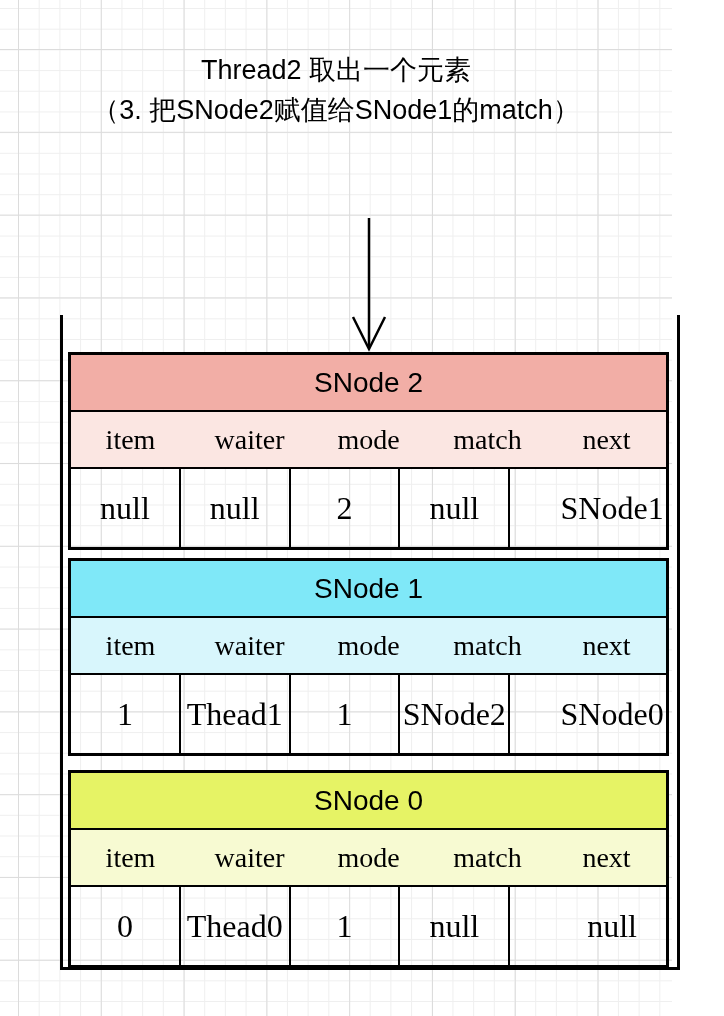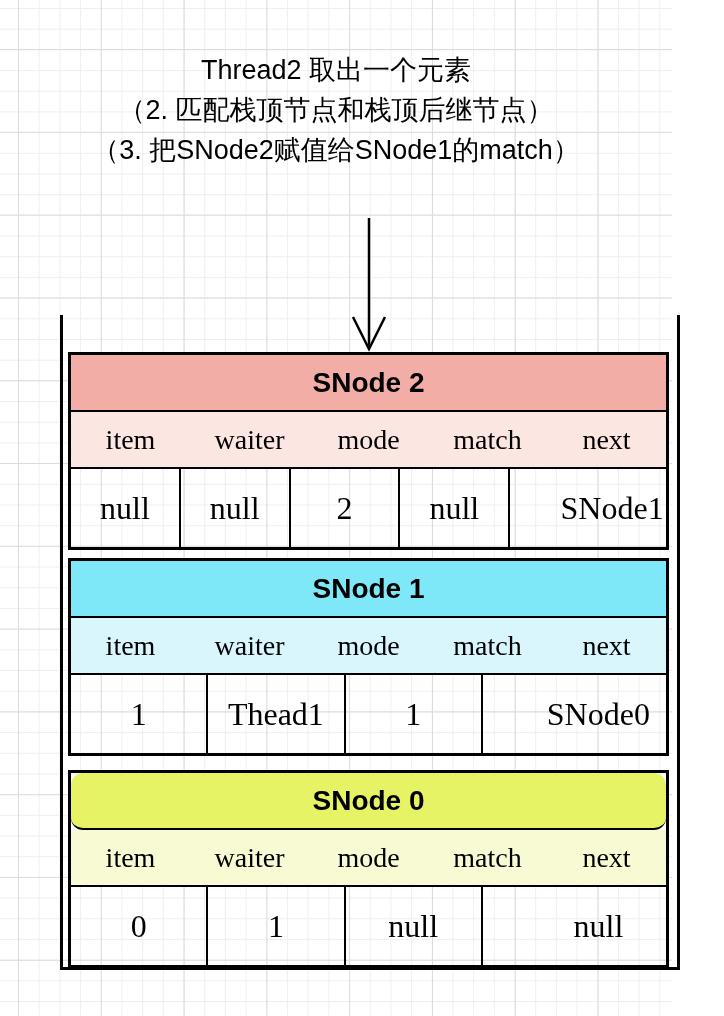--- a/index.html
+++ b/index.html
@@ -66,21 +66,21 @@
   }
   .node-table .row {
     box-sizing: border-box;
     display: flex;
     align-items: center;
     justify-content: center;
   }
   .row.header {
     height: 57px;
     border-bottom: 2px solid #000;
-    font-weight: bold;
+    font-weight: normal;
     font-size: 28px;
   }
   .row.labels {
     height: 57px;
     border-bottom: 2px solid #000;
     font-size: 28px;
   }
   .row.values {
     flex: 1 1 auto;
     font-size: 32px;
@@ -109,21 +109,20 @@
   .t-snode1 { top: 558px; }
   .t-snode0 { top: 770px; }
 </style>
 </head>
 <body>
 
 <div class="canvas">
 
   <div class="title-block">
     <div>Thread2 取出一个元素</div>
-    <div>（2. 匹配栈顶节点和栈顶后继节点）</div>
     <div>（3. 把SNode2赋值给SNode1的match）</div>
   </div>
 
   <svg class="arrow-svg">
     <line x1="369" y1="218" x2="369" y2="346" stroke="#000" stroke-width="2.5"></line>
     <polyline points="353,317 369,349 385,317" fill="none" stroke="#000" stroke-width="2.5"></polyline>
   </svg>
 
   <div class="stack-container"></div>
 
@@ -155,36 +154,38 @@
       <div class="cell">item</div>
       <div class="cell">waiter</div>
       <div class="cell">mode</div>
       <div class="cell">match</div>
       <div class="cell">next</div>
     </div>
     <div class="row values">
       <div class="cell">1</div>
       <div class="cell">Thead1</div>
       <div class="cell">1</div>
+      <div class="cell">SNode2</div>
       <div class="cell">SNode0</div>
     </div>
   </div>
 
   <div class="node-table t-snode0">
-    <div class="row header" style="background-color: rgb(230, 243, 101); border-radius: 12px;">
+    <div class="row header" style="background-color: rgb(230, 243, 101);">
       <span>SNode 0</span>
     </div>
     <div class="row labels" style="background-color: rgb(247, 250, 210);">
       <div class="cell">item</div>
       <div class="cell">waiter</div>
       <div class="cell">mode</div>
       <div class="cell">match</div>
       <div class="cell">next</div>
     </div>
     <div class="row values">
       <div class="cell">0</div>
+      <div class="cell">Thead0</div>
       <div class="cell">1</div>
       <div class="cell">null</div>
       <div class="cell">null</div>
     </div>
   </div>
 
 </div>
 
 </body></html>

